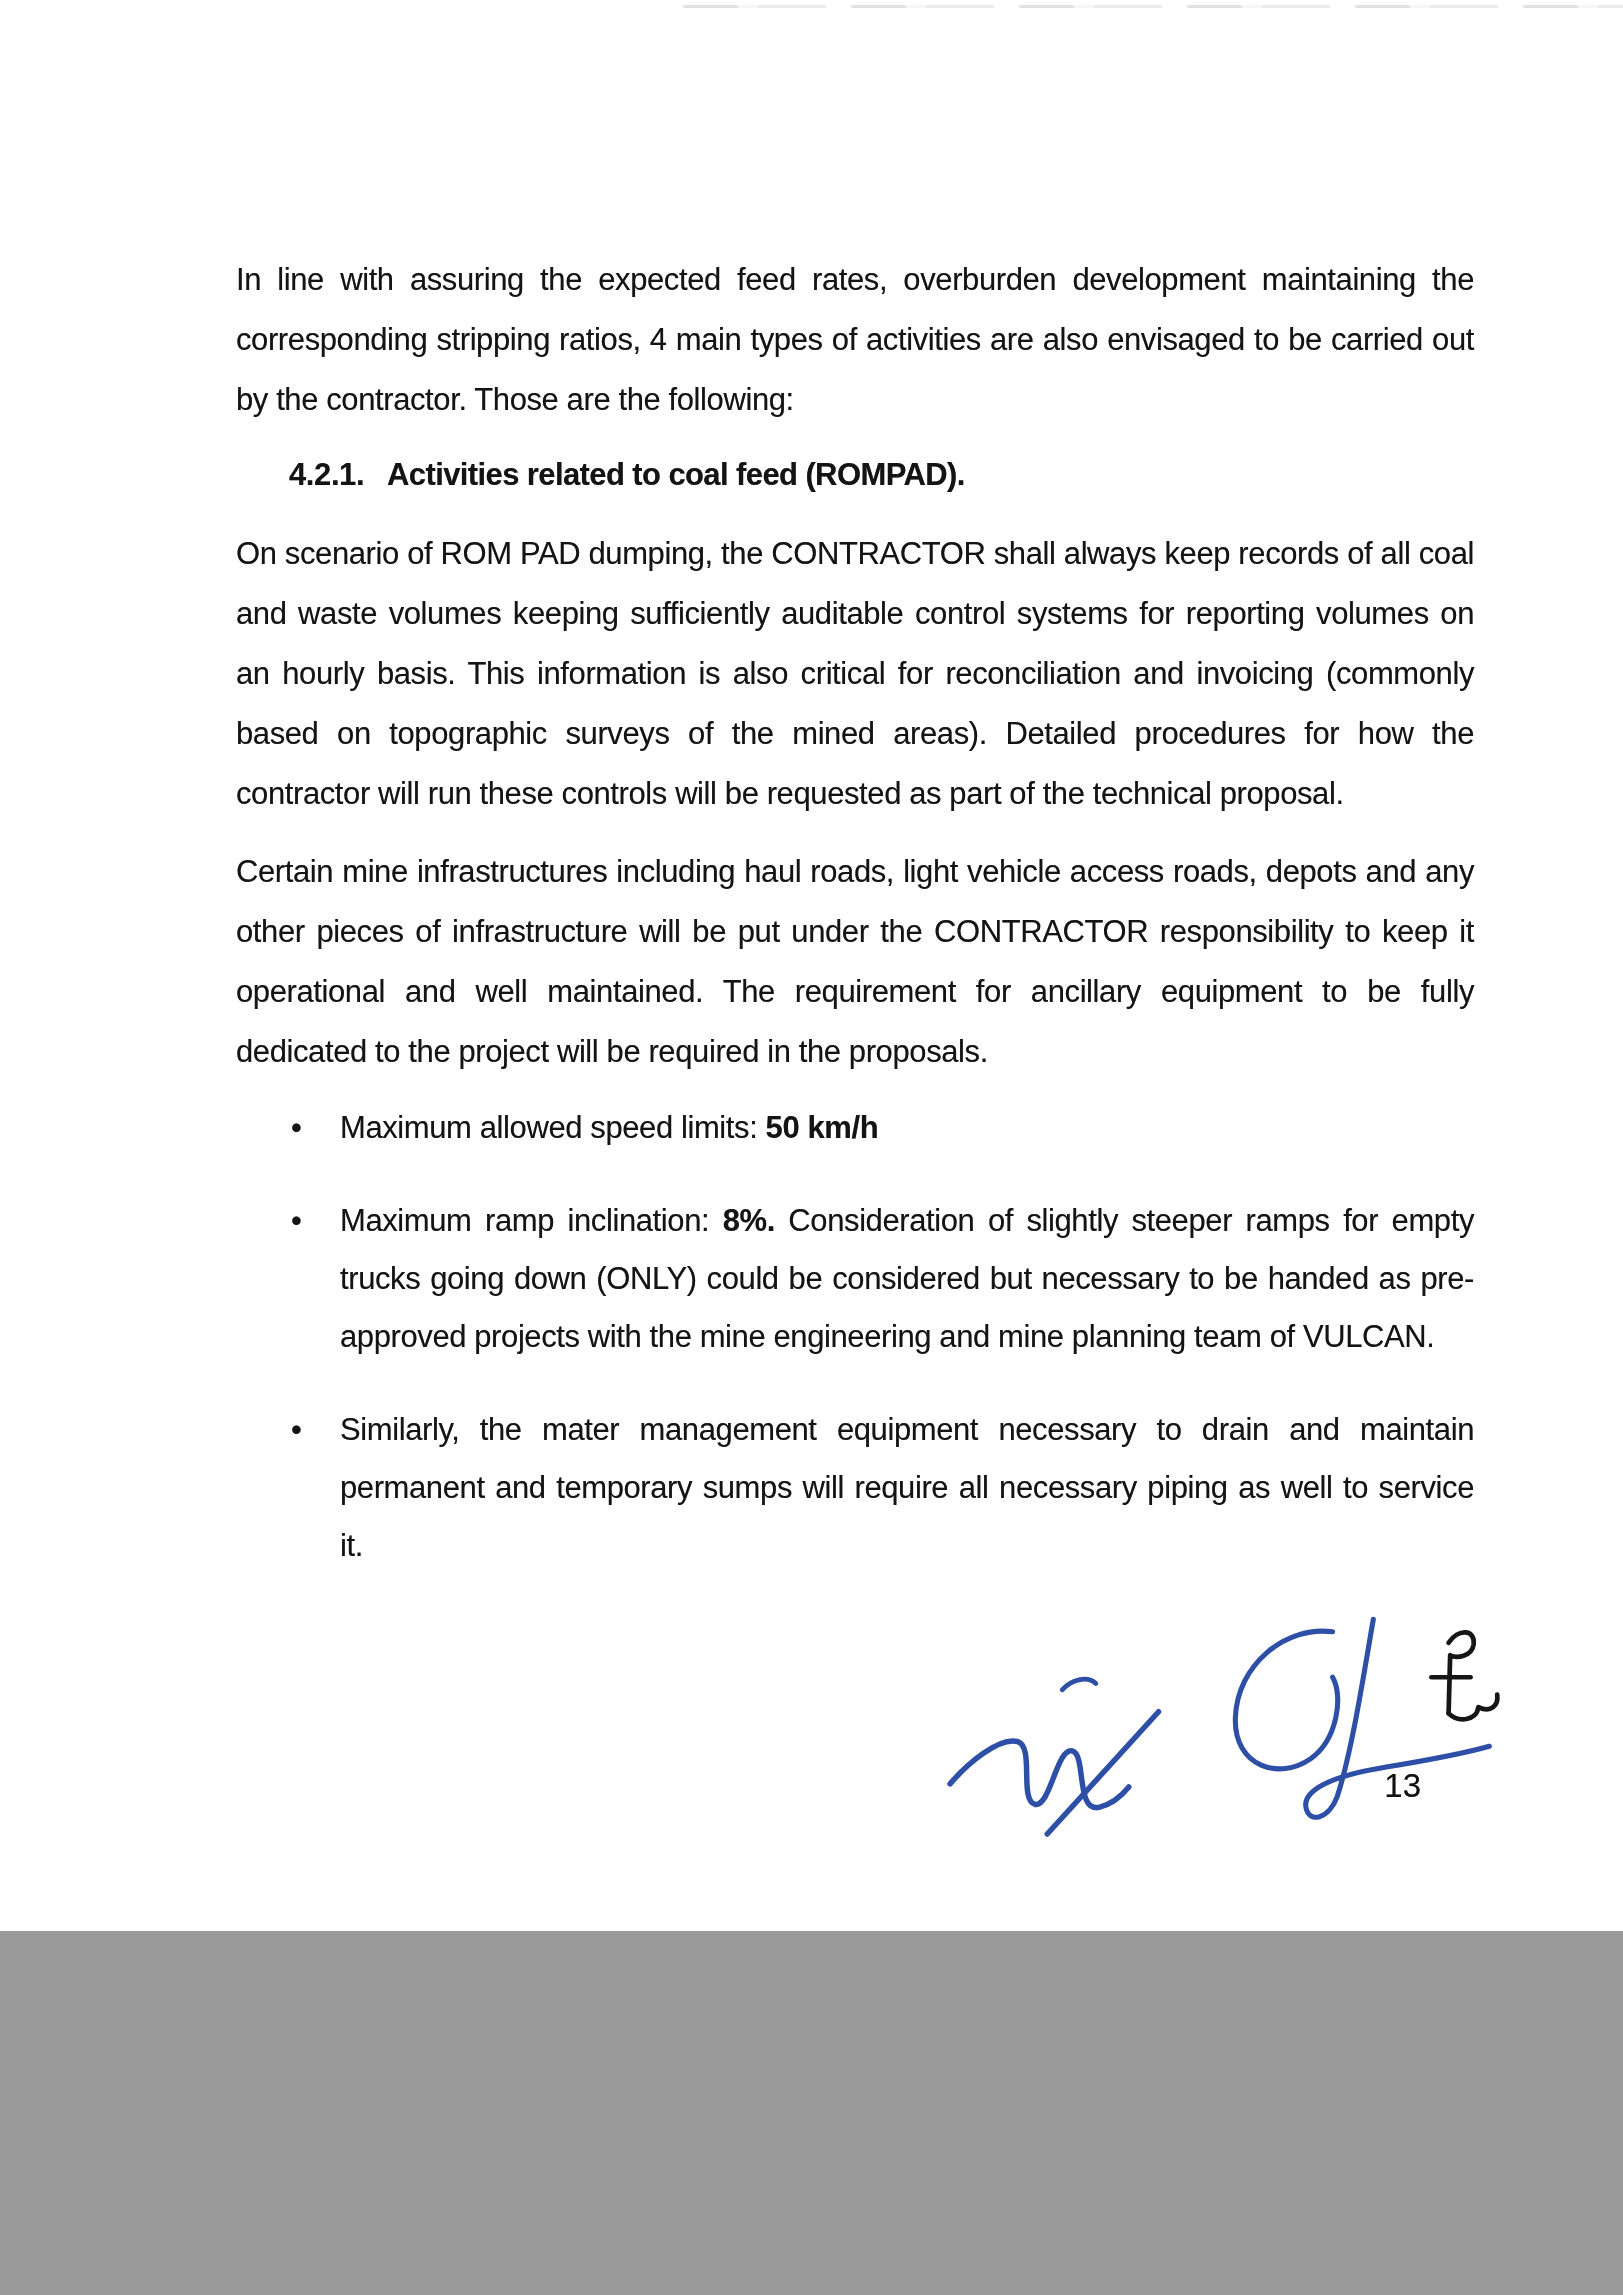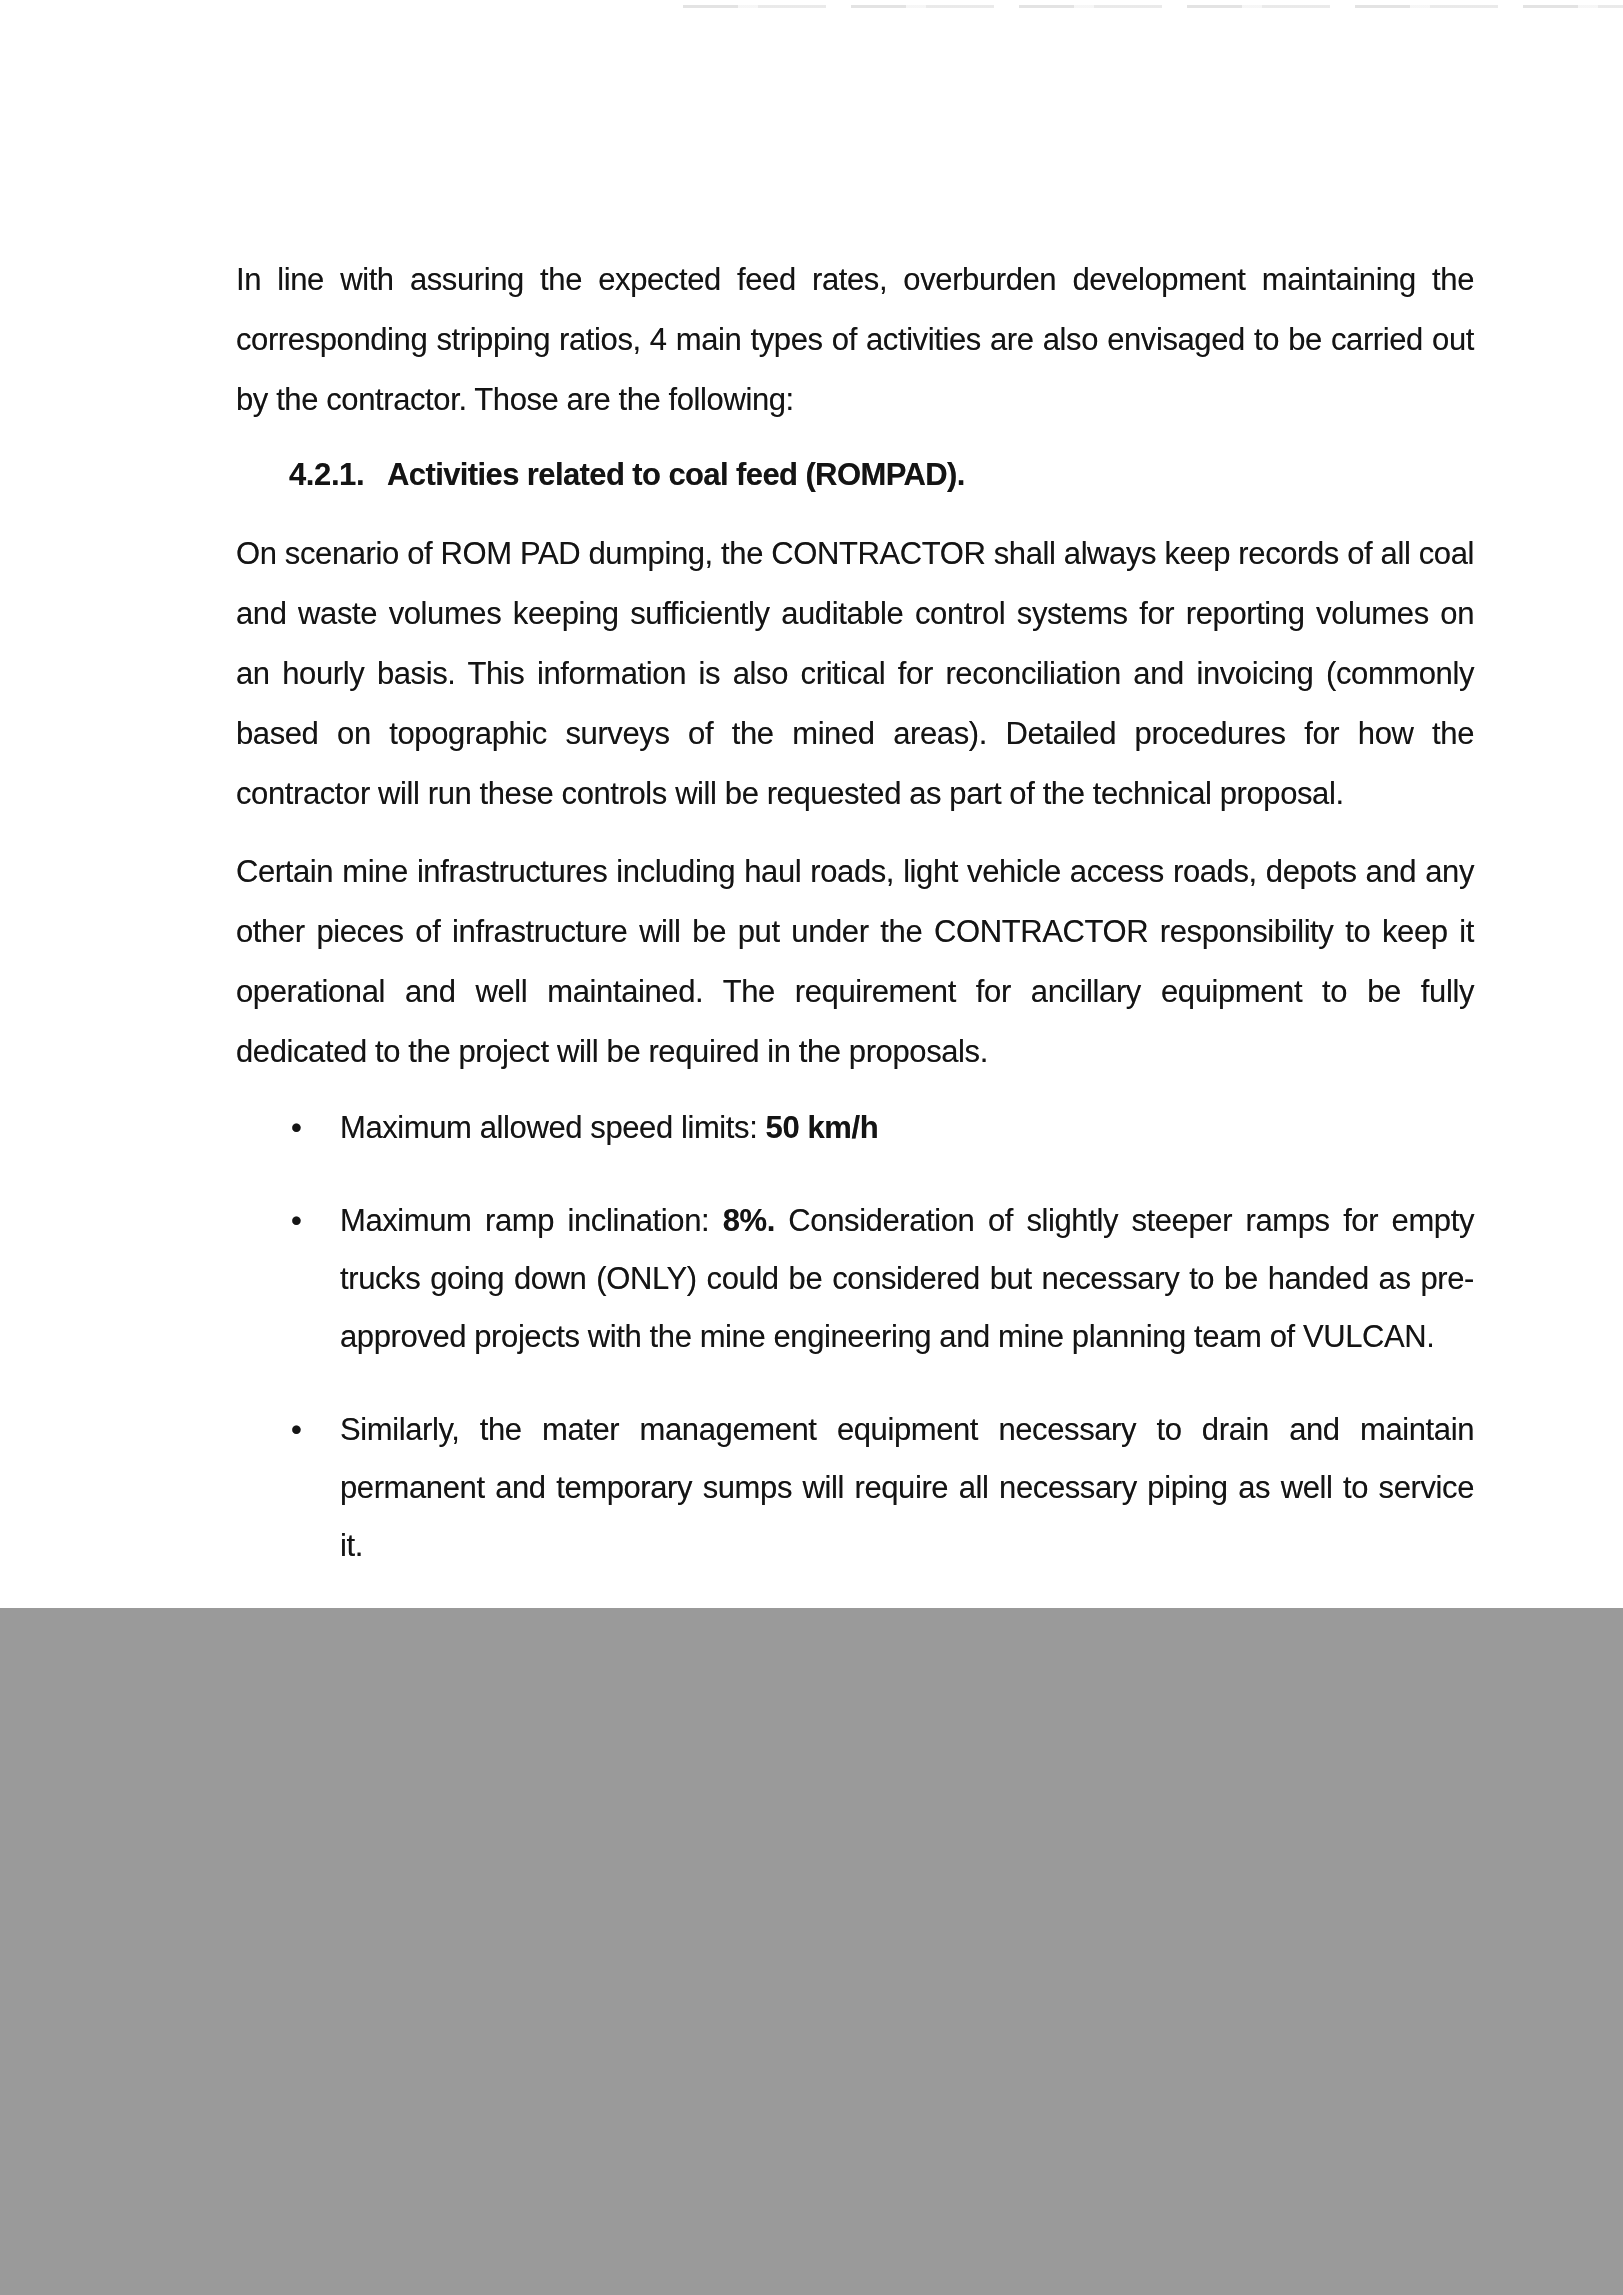--- a/index.html
+++ b/index.html
@@ -1,19 +1,19 @@
 <!DOCTYPE html>
 <html style="font-size:12.6px"><head>
 <meta charset="utf-8">
 <style>
   html,body{margin:0;padding:0;background:#9a9a9a;}
   .page{
     position:relative;
     width:1623px;
-    height:1608px;
+    height:1931px;
     background:#ffffff;
     overflow:hidden;
     font-family:"Liberation Sans","DejaVu Sans",sans-serif;
     color:#141414;
   }
   
   .scan-artifact{
     position:absolute;
     top:4.7px;left:683px;width:940px;height:3.1px;
     background:repeating-linear-gradient(to right,
@@ -118,16 +118,35 @@
       <li>
         <span class="bullet">•</span>
         <span><span>Maximum ramp inclination: </span><span class="b">8%.</span><span> Consideration of slightly steeper ramps for empty trucks going down (ONLY) could be considered but necessary to be handed as pre-approved projects with the mine engineering and mine planning team of VULCAN.</span></span>
       </li>
       <li>
         <span class="bullet">•</span>
         <span><span>Similarly, the mater management equipment necessary to drain and maintain permanent and temporary sumps will require all necessary piping as well to service it.</span></span>
       </li>
     </ul>
 
+    <div class="sig-row">
+      <svg class="sig-svg" width="644" height="243" viewBox="0 0 820 310">
+
+        <g fill="none" stroke="#2e4fa6" stroke-linecap="round" stroke-linejoin="round">
+          <path stroke-width="7" d="M72 232 C95 205 135 172 158 178 C180 184 160 252 180 258 C200 263 208 185 228 190 C246 195 232 268 262 262 C278 258 292 246 300 236"></path>
+          <path stroke-width="7" d="M338 140 L196 296"></path>
+          <path stroke-width="6" d="M215 112 C228 98 248 94 258 104"></path>
+          <path stroke-width="6.5" d="M560 38 C500 30 438 80 436 148 C434 210 492 228 532 200 C566 176 574 120 560 96"></path>
+          <path stroke-width="6.5" d="M612 22 C600 90 585 190 566 248 C556 276 530 284 526 262 C522 240 560 222 620 212 C668 204 718 196 760 184"></path>
+        </g>
+
+        <g fill="none" stroke="#161616" stroke-linecap="round" stroke-linejoin="round">
+          <path stroke-width="6" d="M708 52 C720 34 742 34 740 54 C738 70 718 72 710 68 L708 142"></path>
+          <path stroke-width="6" d="M686 96 L736 96"></path>
+          <path stroke-width="6" d="M708 142 C720 154 744 152 746 134 C762 142 772 132 770 118"></path>
+        </g>
+      </svg>
+      <div class="page-num">13</div>
+    </div>
 
   </div>
 </div>
 
 
 </body></html>

